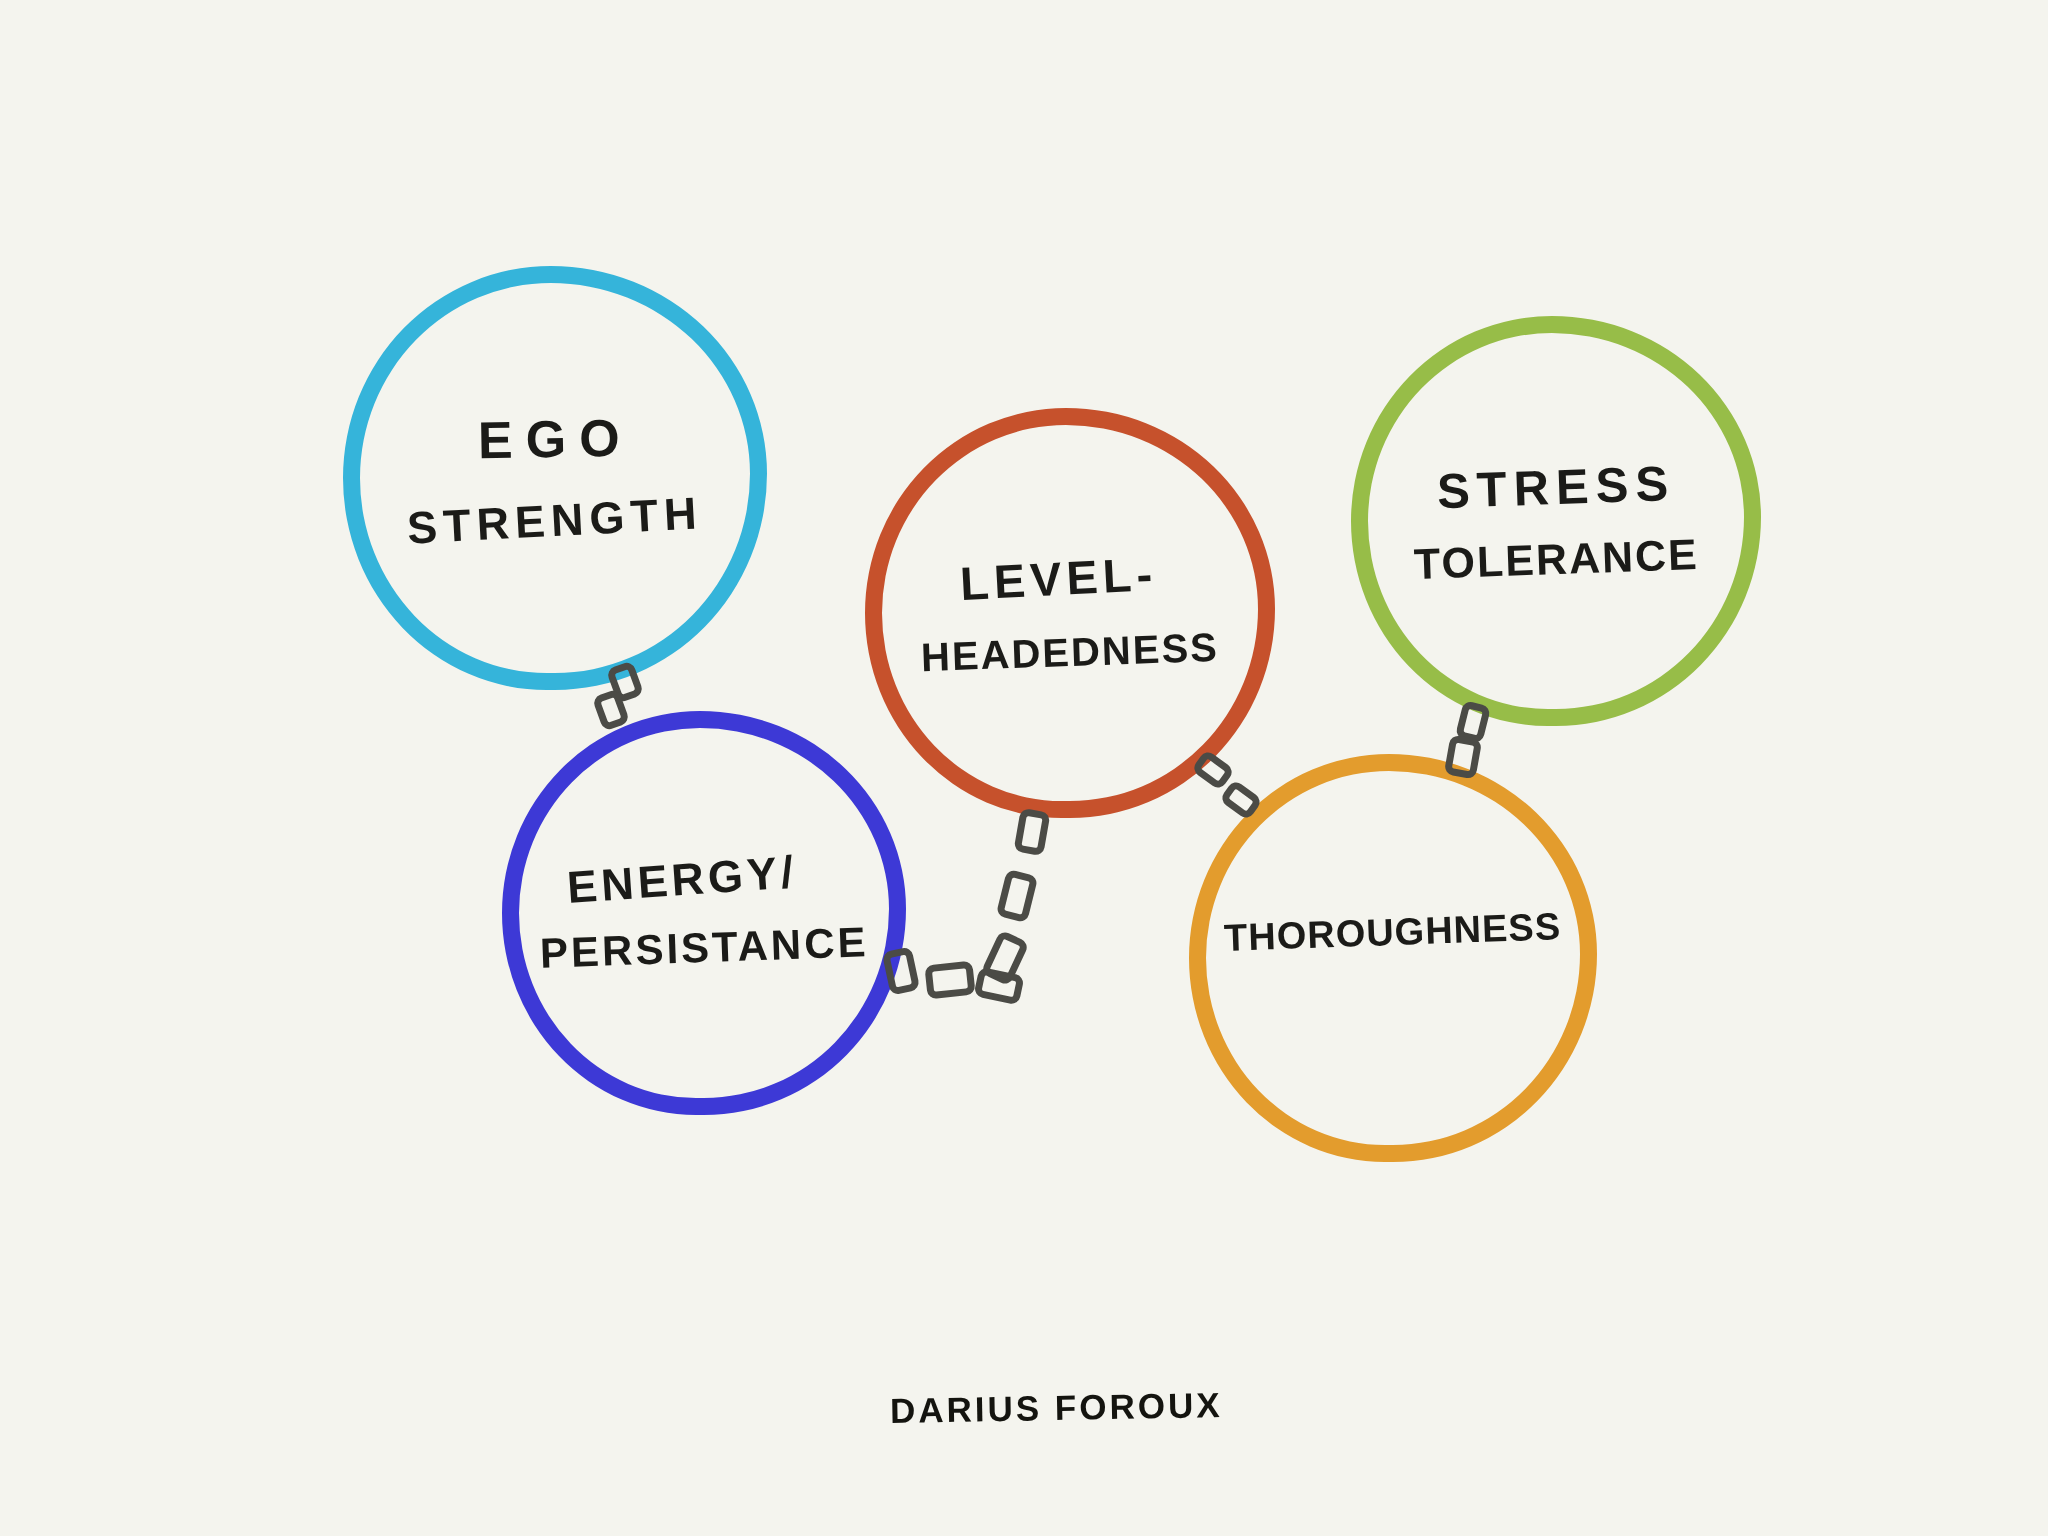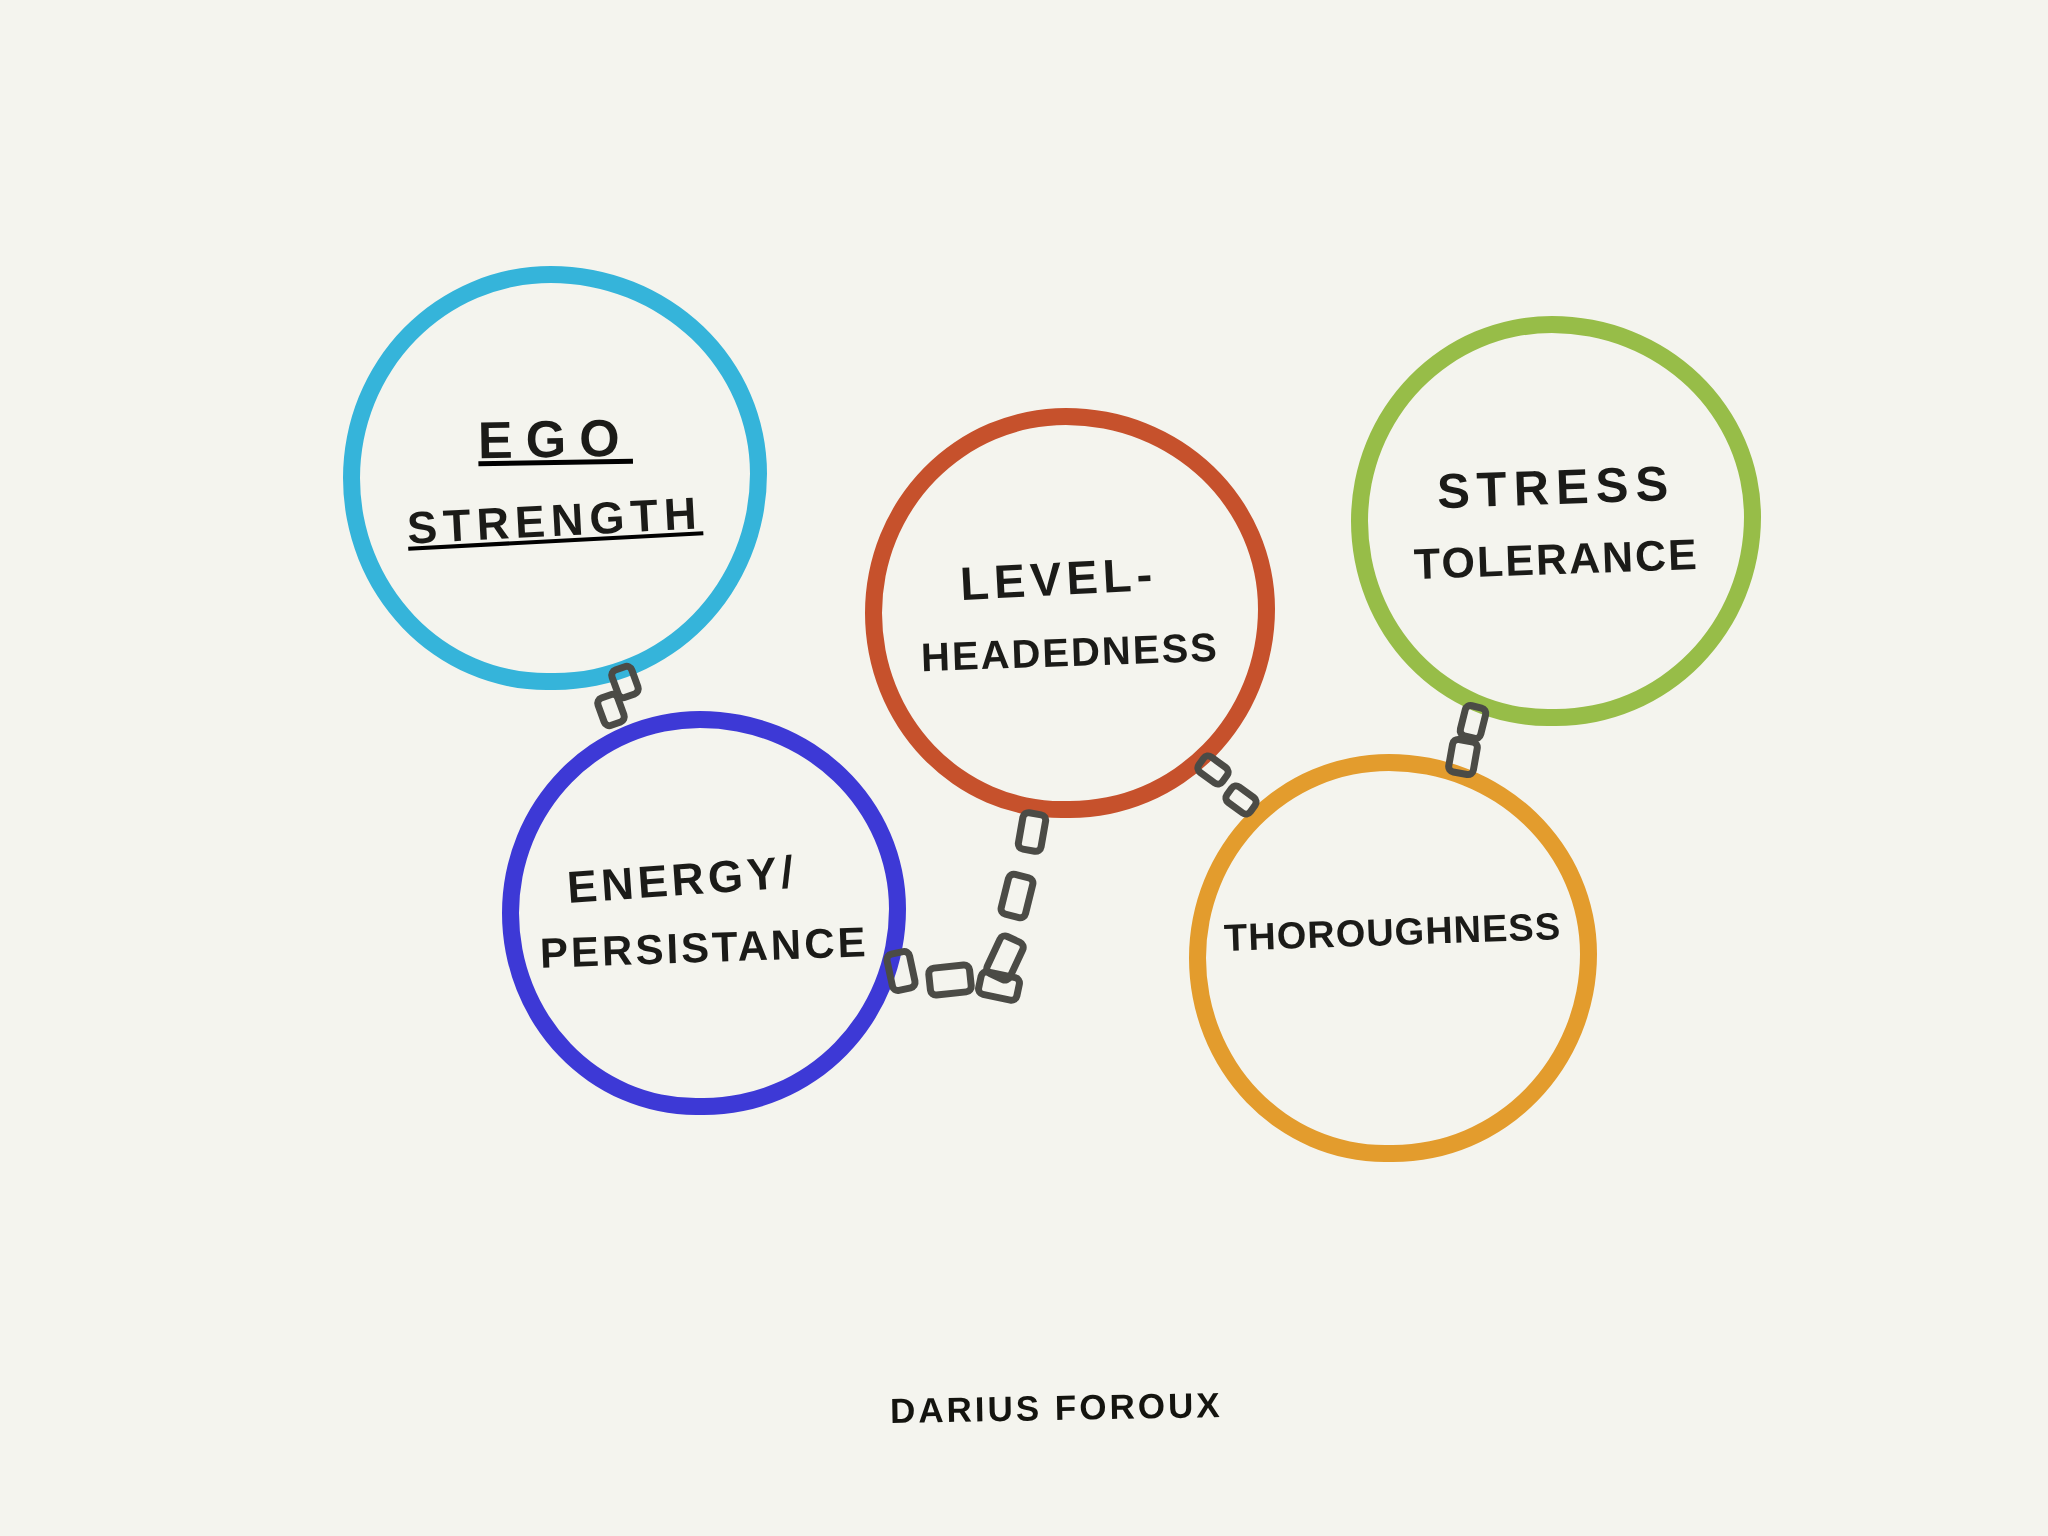--- a/index.html
+++ b/index.html
@@ -22,21 +22,21 @@
     align-items: center;
     justify-content: center;
     text-align: center;
   }
   .circle .line {
     font-weight: bold;
     color: #1b1b18;
     white-space: nowrap;
   }
 
-  .c0 { left: 343px; top: 266px;  width: 424px; height: 424px; text-decoration: underline; }
+  .c0 { left: 343px; top: 266px;  width: 424px; height: 424px; }
   .c1 { left: 502px; top: 711px;  width: 404px; height: 404px; }
   .c2 { left: 865px; top: 408px;  width: 410px; height: 410px; }
   .c3 { left: 1351px; top: 316px; width: 410px; height: 410px; }
   .c4 { left: 1189px; top: 754px; width: 408px; height: 408px; }
 
   .c0 .ln0 { font-size: 52px; letter-spacing: 13px; transform: rotate(-1deg); margin-bottom: 26px; }
   .c0 .ln1 { font-size: 45px; letter-spacing: 6px;  transform: rotate(-3deg); }
   .c1 .ln0 { font-size: 45px; letter-spacing: 4px;  transform: rotate(-4deg); margin-bottom: 18px; align-self: flex-start; margin-left: 48px; }
   .c1 .ln1 { font-size: 42px; letter-spacing: 3px;  transform: rotate(-2deg); }
   .c2 .ln0 { font-size: 47px; letter-spacing: 5px;  transform: rotate(-3deg); margin-bottom: 24px; align-self: flex-start; margin-left: 78px; }

